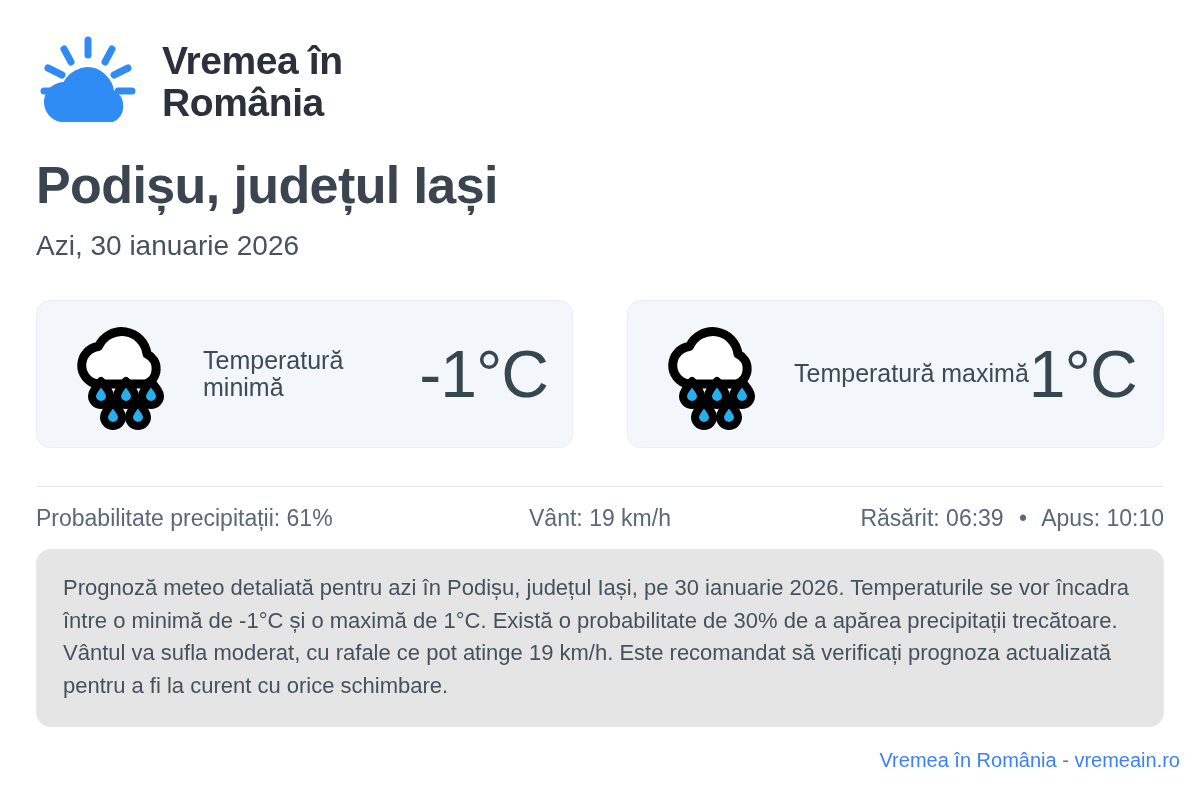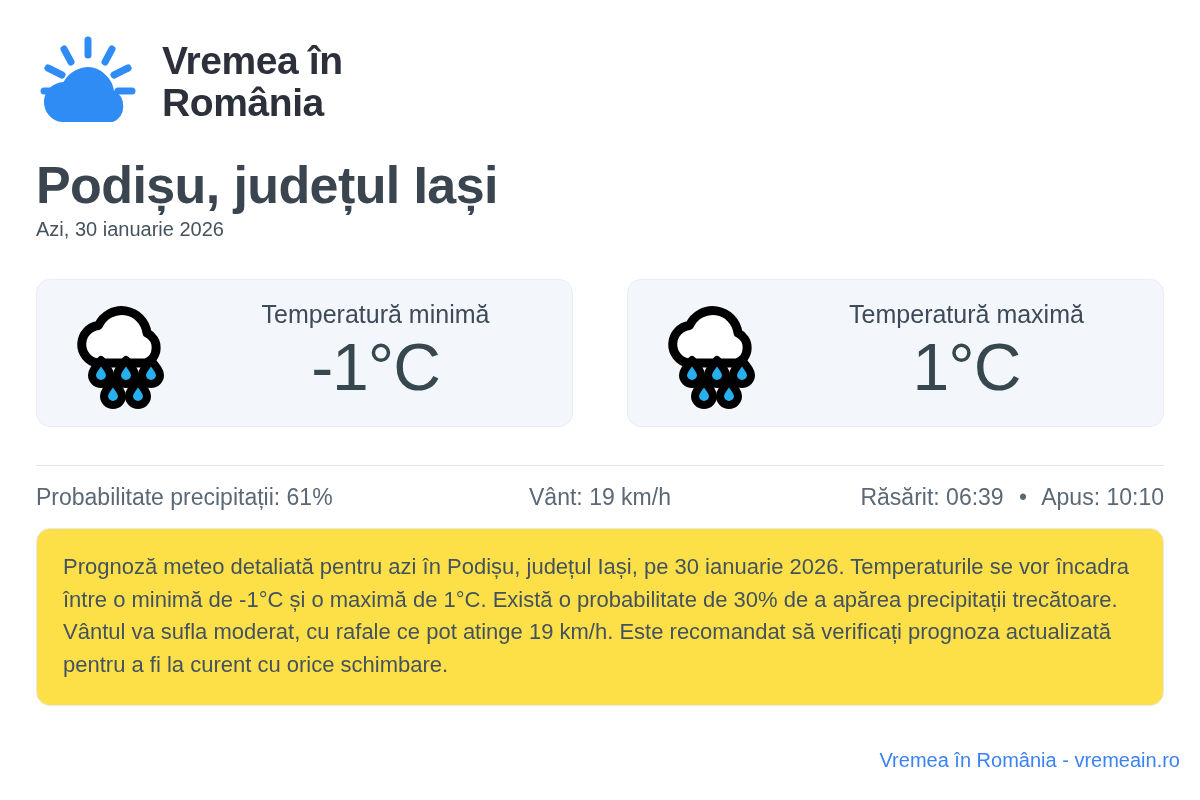--- a/index.html
+++ b/index.html
@@ -47,22 +47,22 @@
     margin-top: 38px;
   }
   .page-title {
     font-size: 52px;
     font-weight: 700;
     color: #3a4550;
     letter-spacing: -0.6px;
     line-height: 1.12;
   }
   .page-subtitle {
-    margin-top: 4px;
-    font-size: 20px;
+    margin-top: 16px;
+    font-size: 28px;
     font-weight: 400;
     color: #46525e;
   }
 
   
   .cards {
     display: flex;
     gap: 54px;
     margin-top: 38px;
   }
@@ -71,21 +71,21 @@
     height: 148px;
     background: #f3f7fc;
     border: 1px solid #e8eef6;
     border-radius: 14px;
     display: flex;
     align-items: center;
     padding: 0 24px 0 30px;
     gap: 18px;
   }
   .wx-icon { width: 118px; height: 112px; flex: 0 0 118px; }
-  .temp-meta { display: flex; flex-direction: column; align-items: center; flex: 1 1 auto; }
+  .temp-meta { display: flex; flex-direction: row; align-items: center; flex: 1 1 auto; }
   .temp-label {
     font-size: 25px;
     color: #3e4a57;
     font-weight: 400;
     line-height: 1.1;
   }
   .temp-value {
     font-size: 66px;
     font-weight: 400;
     color: #37474f;
@@ -114,21 +114,21 @@
   .bullet-sep { padding: 0 9px; color: #5b6876; }
 
   
   .description {
     border: 1px solid #e7e9ec;
     border-radius: 14px;
     padding: 22px 26px 24px 26px;
     font-size: 22px;
     line-height: 1.48;
     color: #44525f;
-    background: #fde047;
+    background: #e5e5e5;
   }
 
   
   .footer {
     position: absolute;
     right: 20px;
     bottom: 28px;
     font-size: 20px;
     color: #3b82f6;
   }

